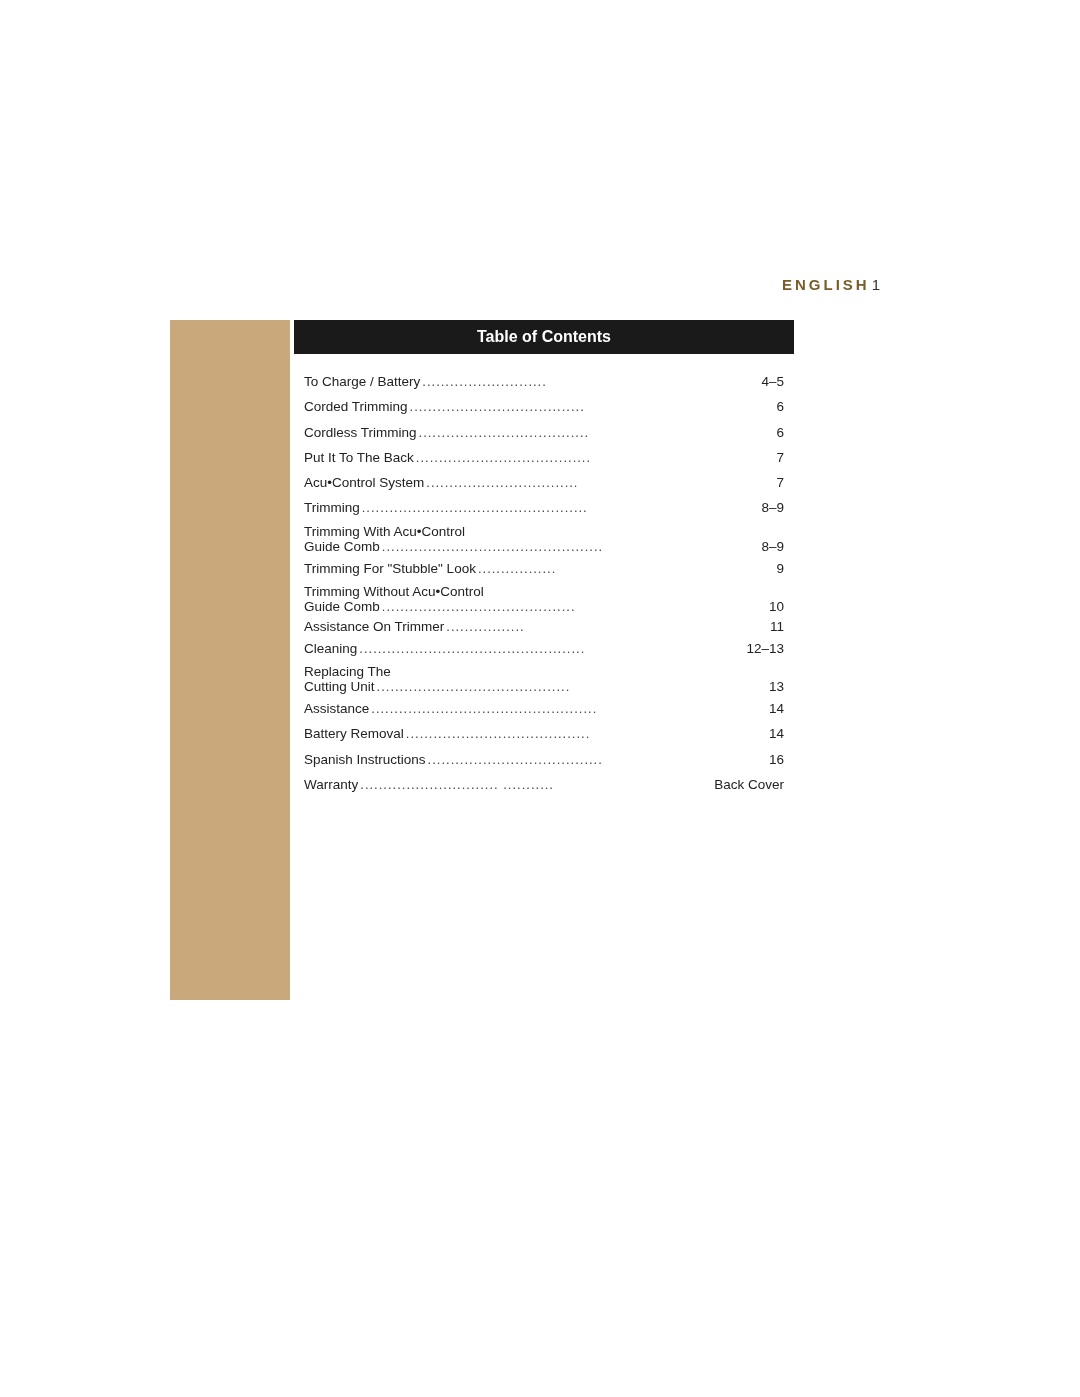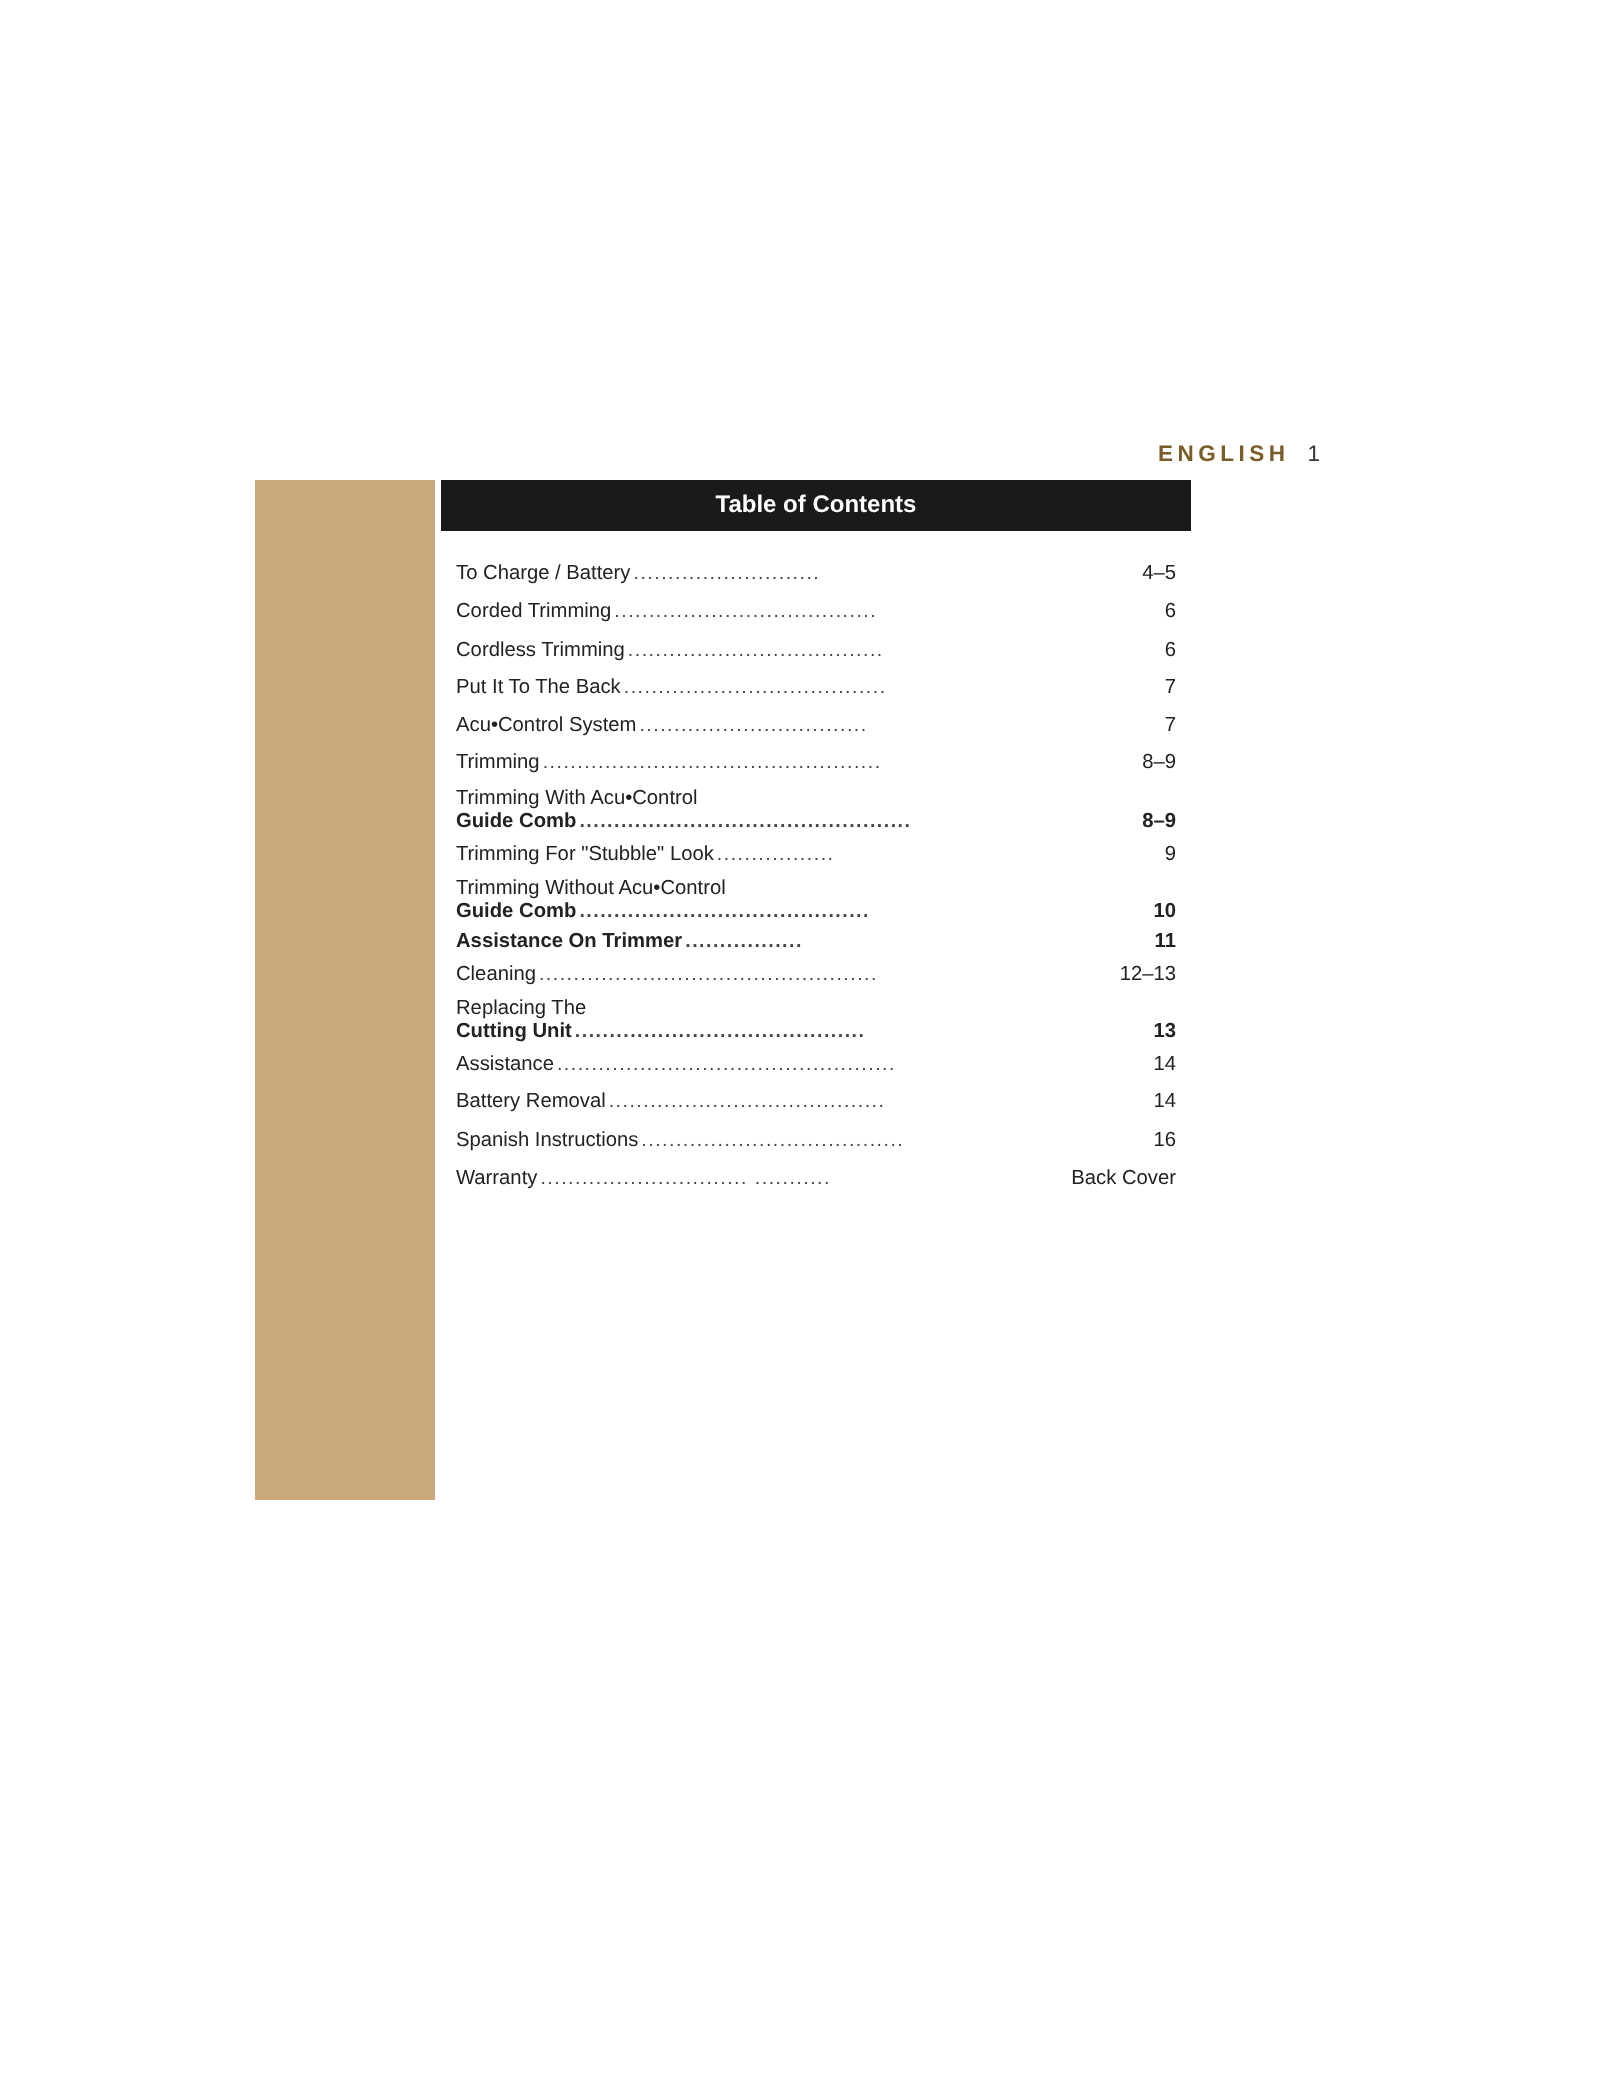--- a/index.html
+++ b/index.html
@@ -19,25 +19,25 @@
     .page {
       width: 1080px;
       min-height: 1397px;
       background: #ffffff;
       position: relative;
     }
 
     
     .english-label {
       position: absolute;
-      top: 294px;
+      top: 276px;
       right: 200px;
       display: flex;
       align-items: center;
-      gap: 12px;
+      gap: 2px;
     }
 
     .english-text {
       font-family: Arial, Helvetica, sans-serif;
       font-weight: bold;
       font-size: 15px;
       letter-spacing: 3px;
       color: #7a5c28;
     }
 
@@ -120,21 +120,20 @@
 
     .toc-item-multiline .toc-line1 {
       display: block;
       font-size: 13.5px;
     }
 
     .toc-item-multiline .toc-line2 {
       display: flex;
       justify-content: flex-end;
       align-items: baseline;
-      font-weight: bold;
     }
 
     .toc-item-multiline .toc-line2 .toc-item-label2 {
       white-space: nowrap;
       flex-shrink: 0;
     }
 
     .toc-item-multiline .toc-line2 .toc-dots {
       flex: 1;
     }

